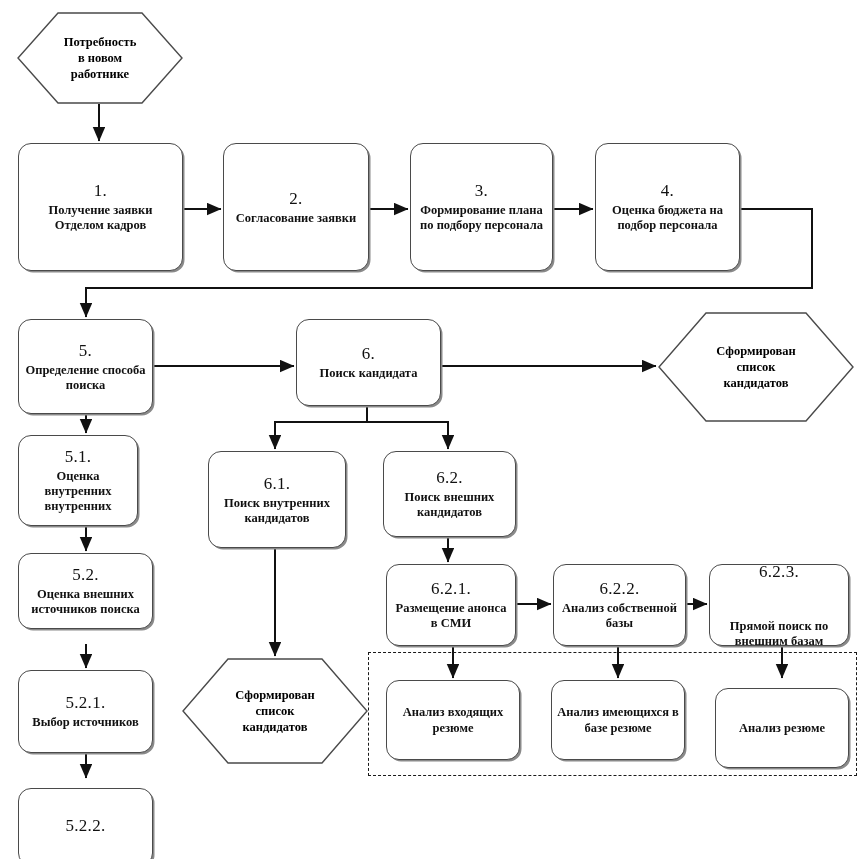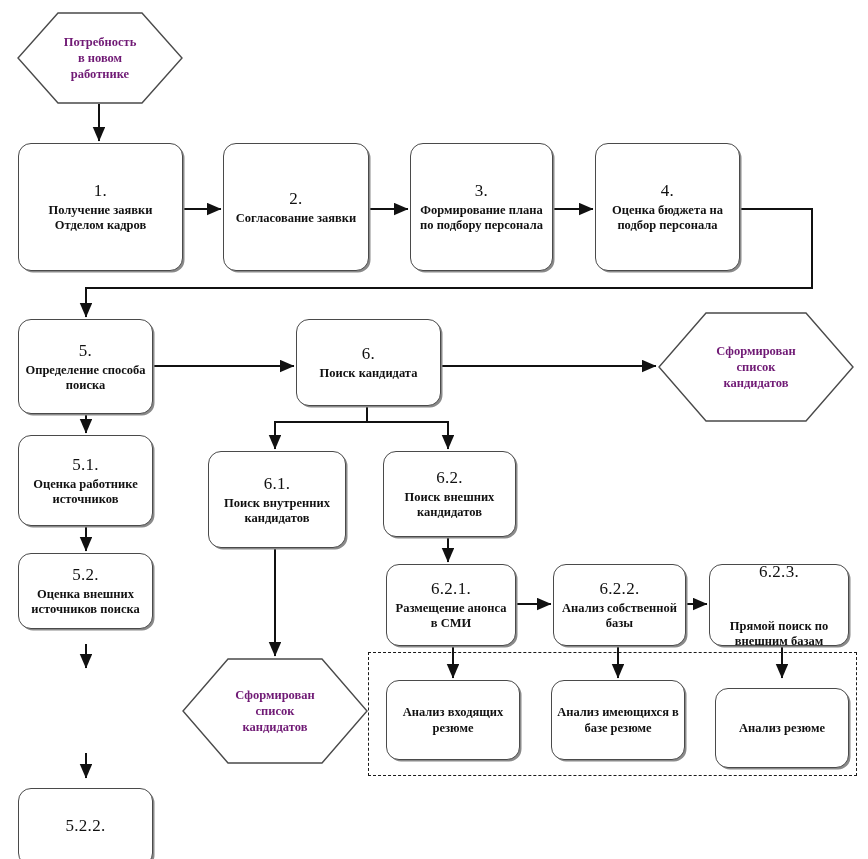--- a/index.html
+++ b/index.html
@@ -68,21 +68,21 @@
     left: 0; top: 0;
     width: 100%;
     height: 100%;
     display: flex;
     flex-direction: column;
     align-items: center;
     justify-content: center;
     text-align: left;
     font-size: 12.5px;
     line-height: 16px;
-    color: #701a75;
+    color: #000000;
     font-weight: 600;
   }
   .dashbox {
     position: absolute;
     border: 1.6px dashed #1a1a1a;
     background: transparent;
     z-index: 1;
   }
 </style>
 </head>
@@ -187,30 +187,34 @@
     <svg width="196" height="110" viewBox="0 0 196 110">
       <polygon points="48,1 148,1 195,55 148,109 48,109 1,55" fill="#ffffff" stroke="#4a4a4a" stroke-width="1.4"></polygon>
     </svg>
     <div class="hextext">
       <span>Сформирован</span>
       <span>список</span>
       <span>кандидатов</span>
     </div>
   </div>
 
-  <div class="node proc" style="left:18px; top:435px; width:135px; height:91px;">
+  <div class="node proc" style="left:18px; top:435px; width:120px; height:91px;">
     <div class="num">5.1.</div>
-    <div class="lbl">Оценка работнике источников</div>
+    <div class="lbl">Оценка внутренних внутренних</div>
   </div>
 
   <div class="node proc" style="left:18px; top:553px; width:135px; height:76px;">
     <div class="num">5.2.</div>
     <div class="lbl">Оценка внешних источников поиска</div>
   </div>
 
+  <div class="node proc" style="left:18px; top:670px; width:135px; height:83px;">
+    <div class="num">5.2.1.</div>
+    <div class="lbl">Выбор источников</div>
+  </div>
 
   <div class="node proc" style="left:18px; top:780px; width:135px; height:78px;margin-top:8px;">
     <div class="num">5.2.2.</div>
   </div>
 
   <div class="node proc" style="left:208px; top:451px; width:138px; height:97px;">
     <div class="num">6.1.</div>
     <div class="lbl">Поиск внутренних кандидатов</div>
   </div>
 

